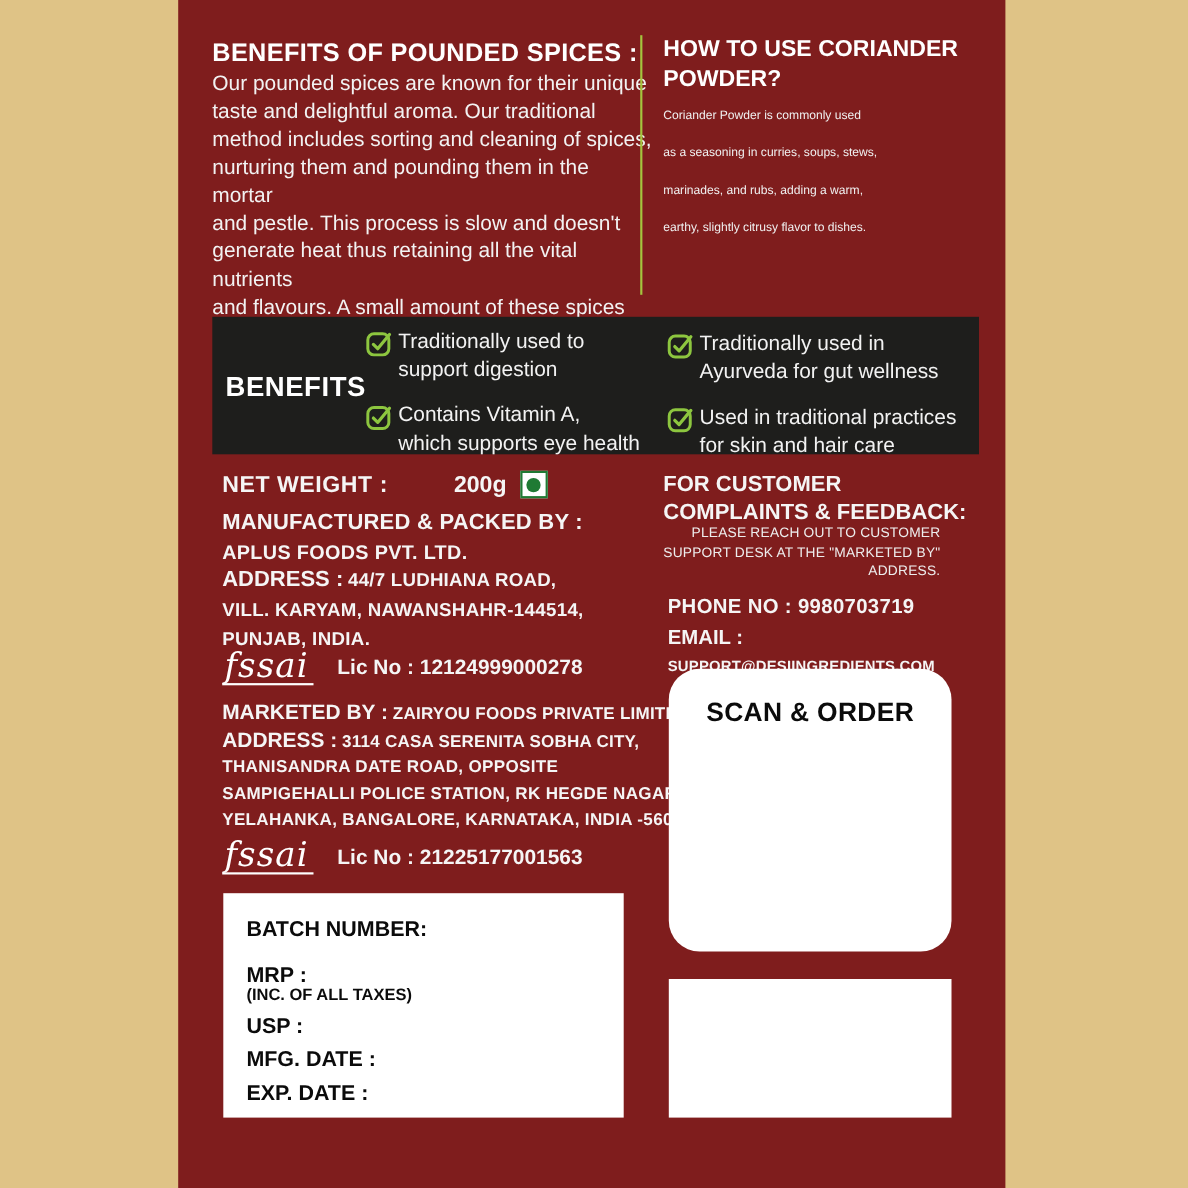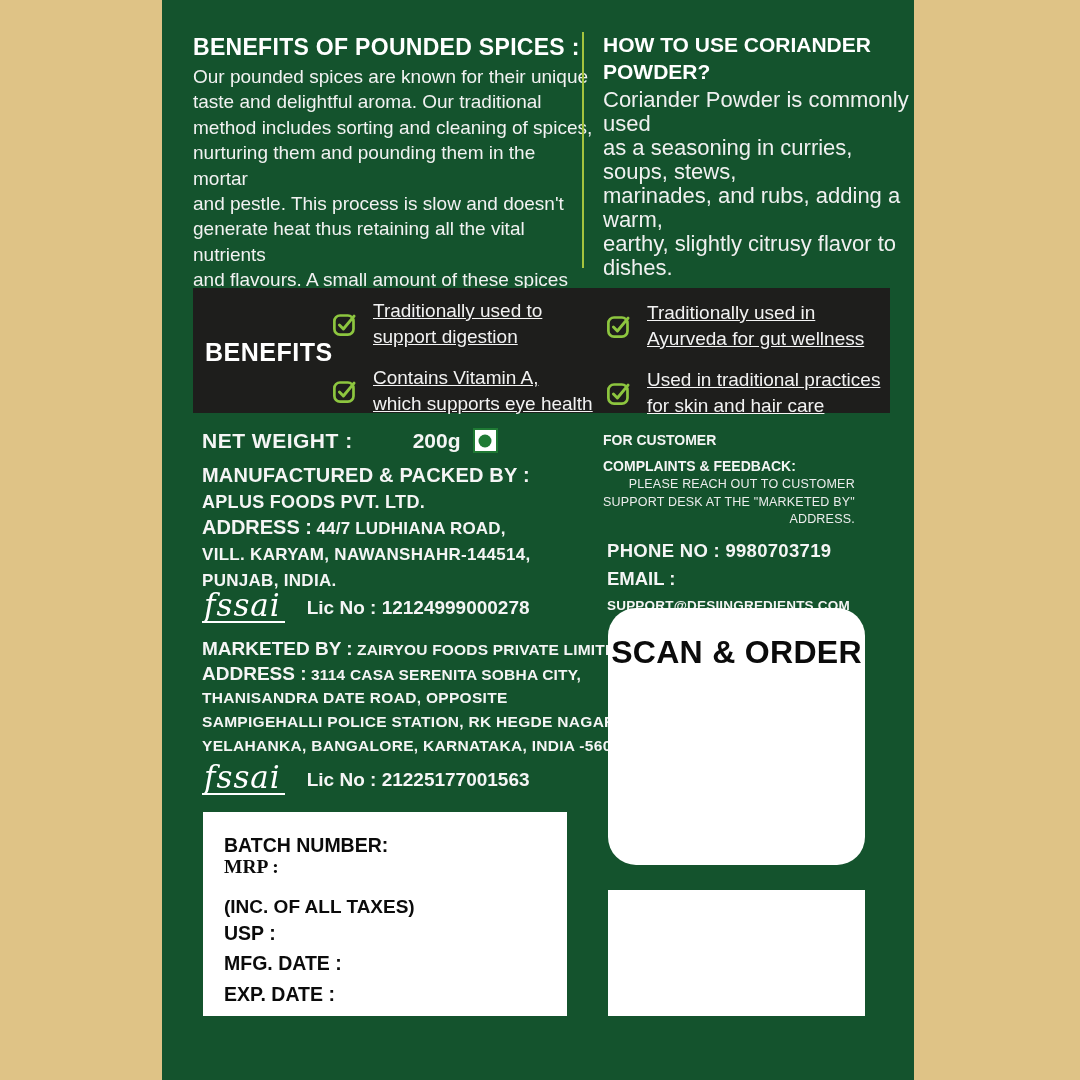--- a/index.html
+++ b/index.html
@@ -7,52 +7,52 @@
   body {
     font-family: "Liberation Sans", sans-serif;
     background: #dfc386;
     position: relative;
     overflow: hidden;
   }
   .canvas { position: absolute; inset: 0; width: 1080px; height: 1080px; }
   .label {
     position: absolute;
     left: 162px; top: 0; width: 752px; height: 1080px;
-    background: #14532d;
+    background: #7f1d1d;
     color: #f5f5f5;
   }
   .abs { position: absolute; }
   .pre { white-space: pre-line; }
 
   
   .sec-heading {
     font-size: 23px; font-weight: bold; color: #ffffff; letter-spacing: 0.3px;
   }
   .left-body {
     font-size: 19px; line-height: 25.4px; color: #f2f2f2; width: 400px;
   }
   .divider {
     width: 2px; height: 236px; background: #a4c43e;
   }
   .right-heading {
     font-size: 21px; line-height: 27px; font-weight: bold; color: #ffffff; width: 290px;
   }
   .right-body {
-    font-size: 22px; line-height: 24px; color: #f0f0f0;
+    font-size: 11px; line-height: 34px; color: #f0f0f0;
   }
 
   
   .benefits-box {
     left: 31px; top: 288px; width: 697px; height: 125px;
     background: #1e1e1c;
   }
   .benefits-title {
     font-size: 25px; font-weight: bold; color: #ffffff; letter-spacing: 0.5px;
   }
-  .benefit-item { display: flex; gap: 15px; align-items: center; text-decoration: underline; }
+  .benefit-item { display: flex; gap: 4px; align-items: flex-start; }
   .benefit-item .txt { font-size: 19px; line-height: 25.5px; color: #f2f2f2; }
   .check-icon { width: 27px; height: 27px; flex: 0 0 27px; margin-top: 1px; }
 
   
   .net-weight-row { display: flex; align-items: center; }
   .nw-label { font-size: 21px; font-weight: bold; letter-spacing: 0.5px; }
   .nw-value { font-size: 21px; font-weight: bold; margin-left: 60px; }
   .veg-mark {
     width: 25px; height: 25px; background: #ffffff; margin-left: 12px;
     border: 2px solid #1f7a34; position: relative;
@@ -84,37 +84,37 @@
   }
   .lic-no { font-size: 19px; font-weight: bold; padding-bottom: 4px; }
 
   
   .batch-box {
     left: 41px; top: 812px; width: 364px; height: 204px;
     background: #ffffff; color: #0b0b0b;
   }
   .batch-box .bline { position: absolute; left: 21px; font-weight: bold; }
   .f20 { font-size: 19.5px; }
-  .f15 { font-size: 19px; }
-
-  
-  .cust-heading { font-size: 14px; line-height: 25.5px; font-weight: bold; }
+  .f15 { font-size: 15px; }
+
+  
+  .cust-heading { font-size: 20px; line-height: 25.5px; font-weight: bold; }
   .cust-note { font-size: 12.5px; line-height: 17.5px; font-weight: normal; color: #ededed; letter-spacing: 0.2px; }
   .phone-line { font-size: 18.5px; font-weight: bold; letter-spacing: 0.3px; }
   .email-row { display: flex; align-items: baseline; gap: 8px; }
   .email-label { font-size: 18.5px; font-weight: bold; }
   .email-value { font-size: 13.5px; font-weight: bold; letter-spacing: 0.2px; }
 
   
   .scan-box {
     left: 446px; top: 608px; width: 257px; height: 257px;
     background: #ffffff; border-radius: 28px; color: #0b0b0b;
     text-align: center;
   }
-  .scan-title { font-size: 32px; font-weight: bold; margin-top: 26px; letter-spacing: 0.3px; }
+  .scan-title { font-size: 24px; font-weight: bold; margin-top: 26px; letter-spacing: 0.3px; }
   .barcode-box {
     left: 446px; top: 890px; width: 257px; height: 126px;
     background: #ffffff;
   }
 </style>
 </head>
 <body>
 
 <div class="canvas">
   <div class="label">
@@ -209,21 +209,21 @@
     <div class="abs mkt-line" style="left:40px; top:689px;">THANISANDRA DATE ROAD, OPPOSITE</div>
     <div class="abs mkt-line" style="left:40px; top:713px;">SAMPIGEHALLI POLICE STATION, RK HEGDE NAGAR,</div>
     <div class="abs mkt-line" style="left:40px; top:737px;">YELAHANKA, BANGALORE, KARNATAKA, INDIA -560064</div>
     <div class="abs fssai-row" style="left:40px; top:762px;">
       <span class="fssai-logo">fssai</span>
       <span class="lic-no">Lic No : 21225177001563</span>
     </div>
 
     <div class="abs batch-box">
       <div class="bline f20" style="top:22px;">BATCH NUMBER:</div>
-      <div class="bline f20" style="top:44px;font-family:Liberation Serif, serif;">MRP :</div>
+      <div class="bline f20" style="top:64px;">MRP :</div>
       <div class="bline f15" style="top:84px;">(INC. OF ALL TAXES)</div>
       <div class="bline f20" style="top:110px;">USP :</div>
       <div class="bline f20" style="top:140px;">MFG. DATE :</div>
       <div class="bline f20" style="top:171px;">EXP. DATE :</div>
     </div>
 
     <div class="abs cust-heading pre" style="left:441px; top:428px;">FOR CUSTOMER
 COMPLAINTS &amp; FEEDBACK:</div>
     <div class="abs cust-note pre" style="left:441px; top:476px;text-align:right;">PLEASE REACH OUT TO CUSTOMER
 SUPPORT DESK AT THE "MARKETED BY"

